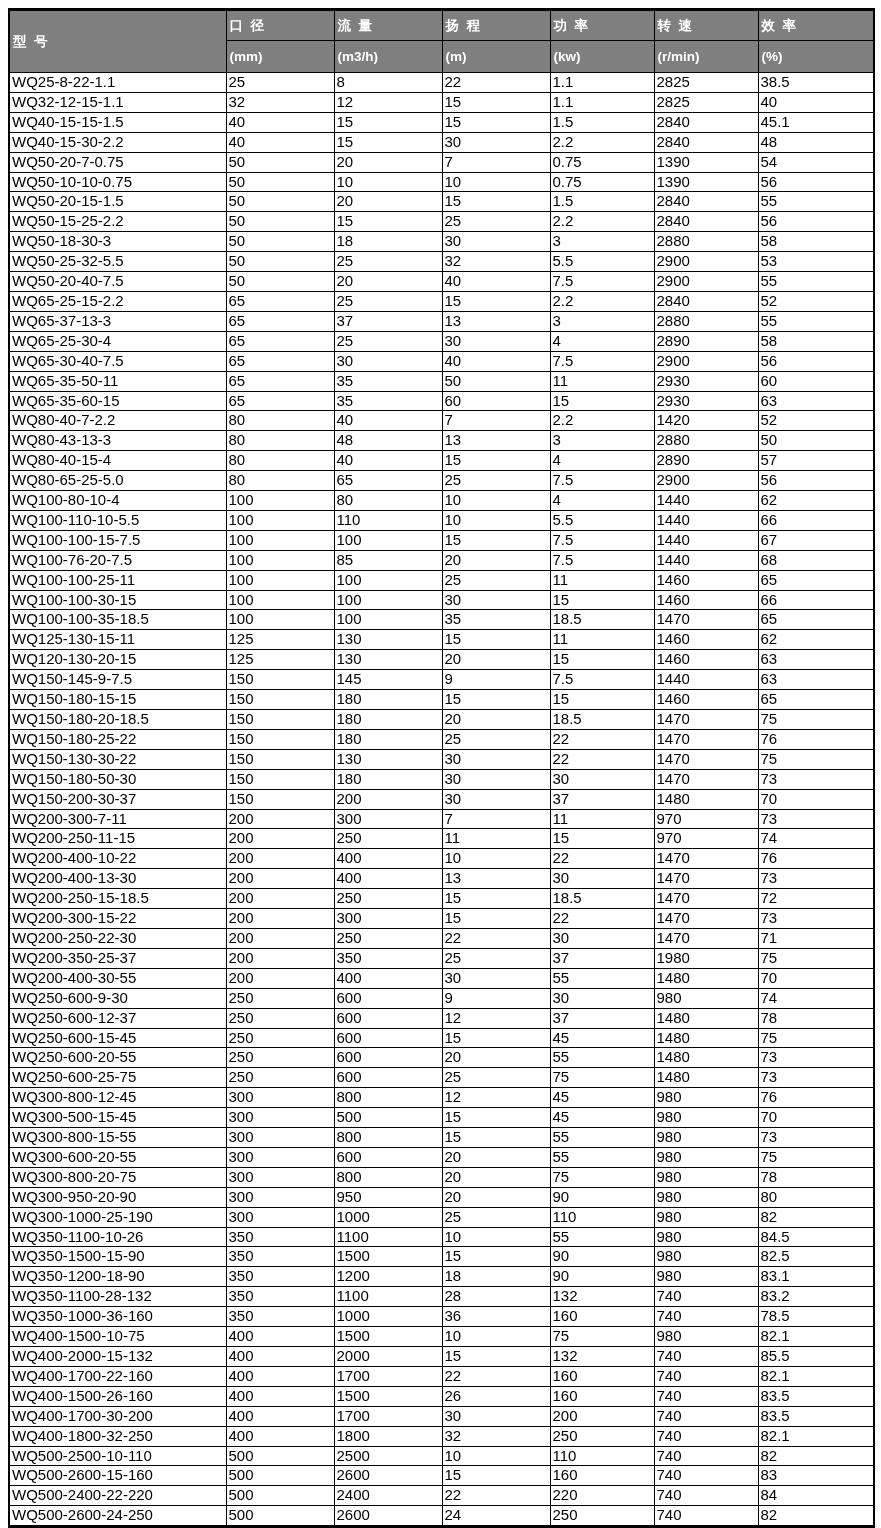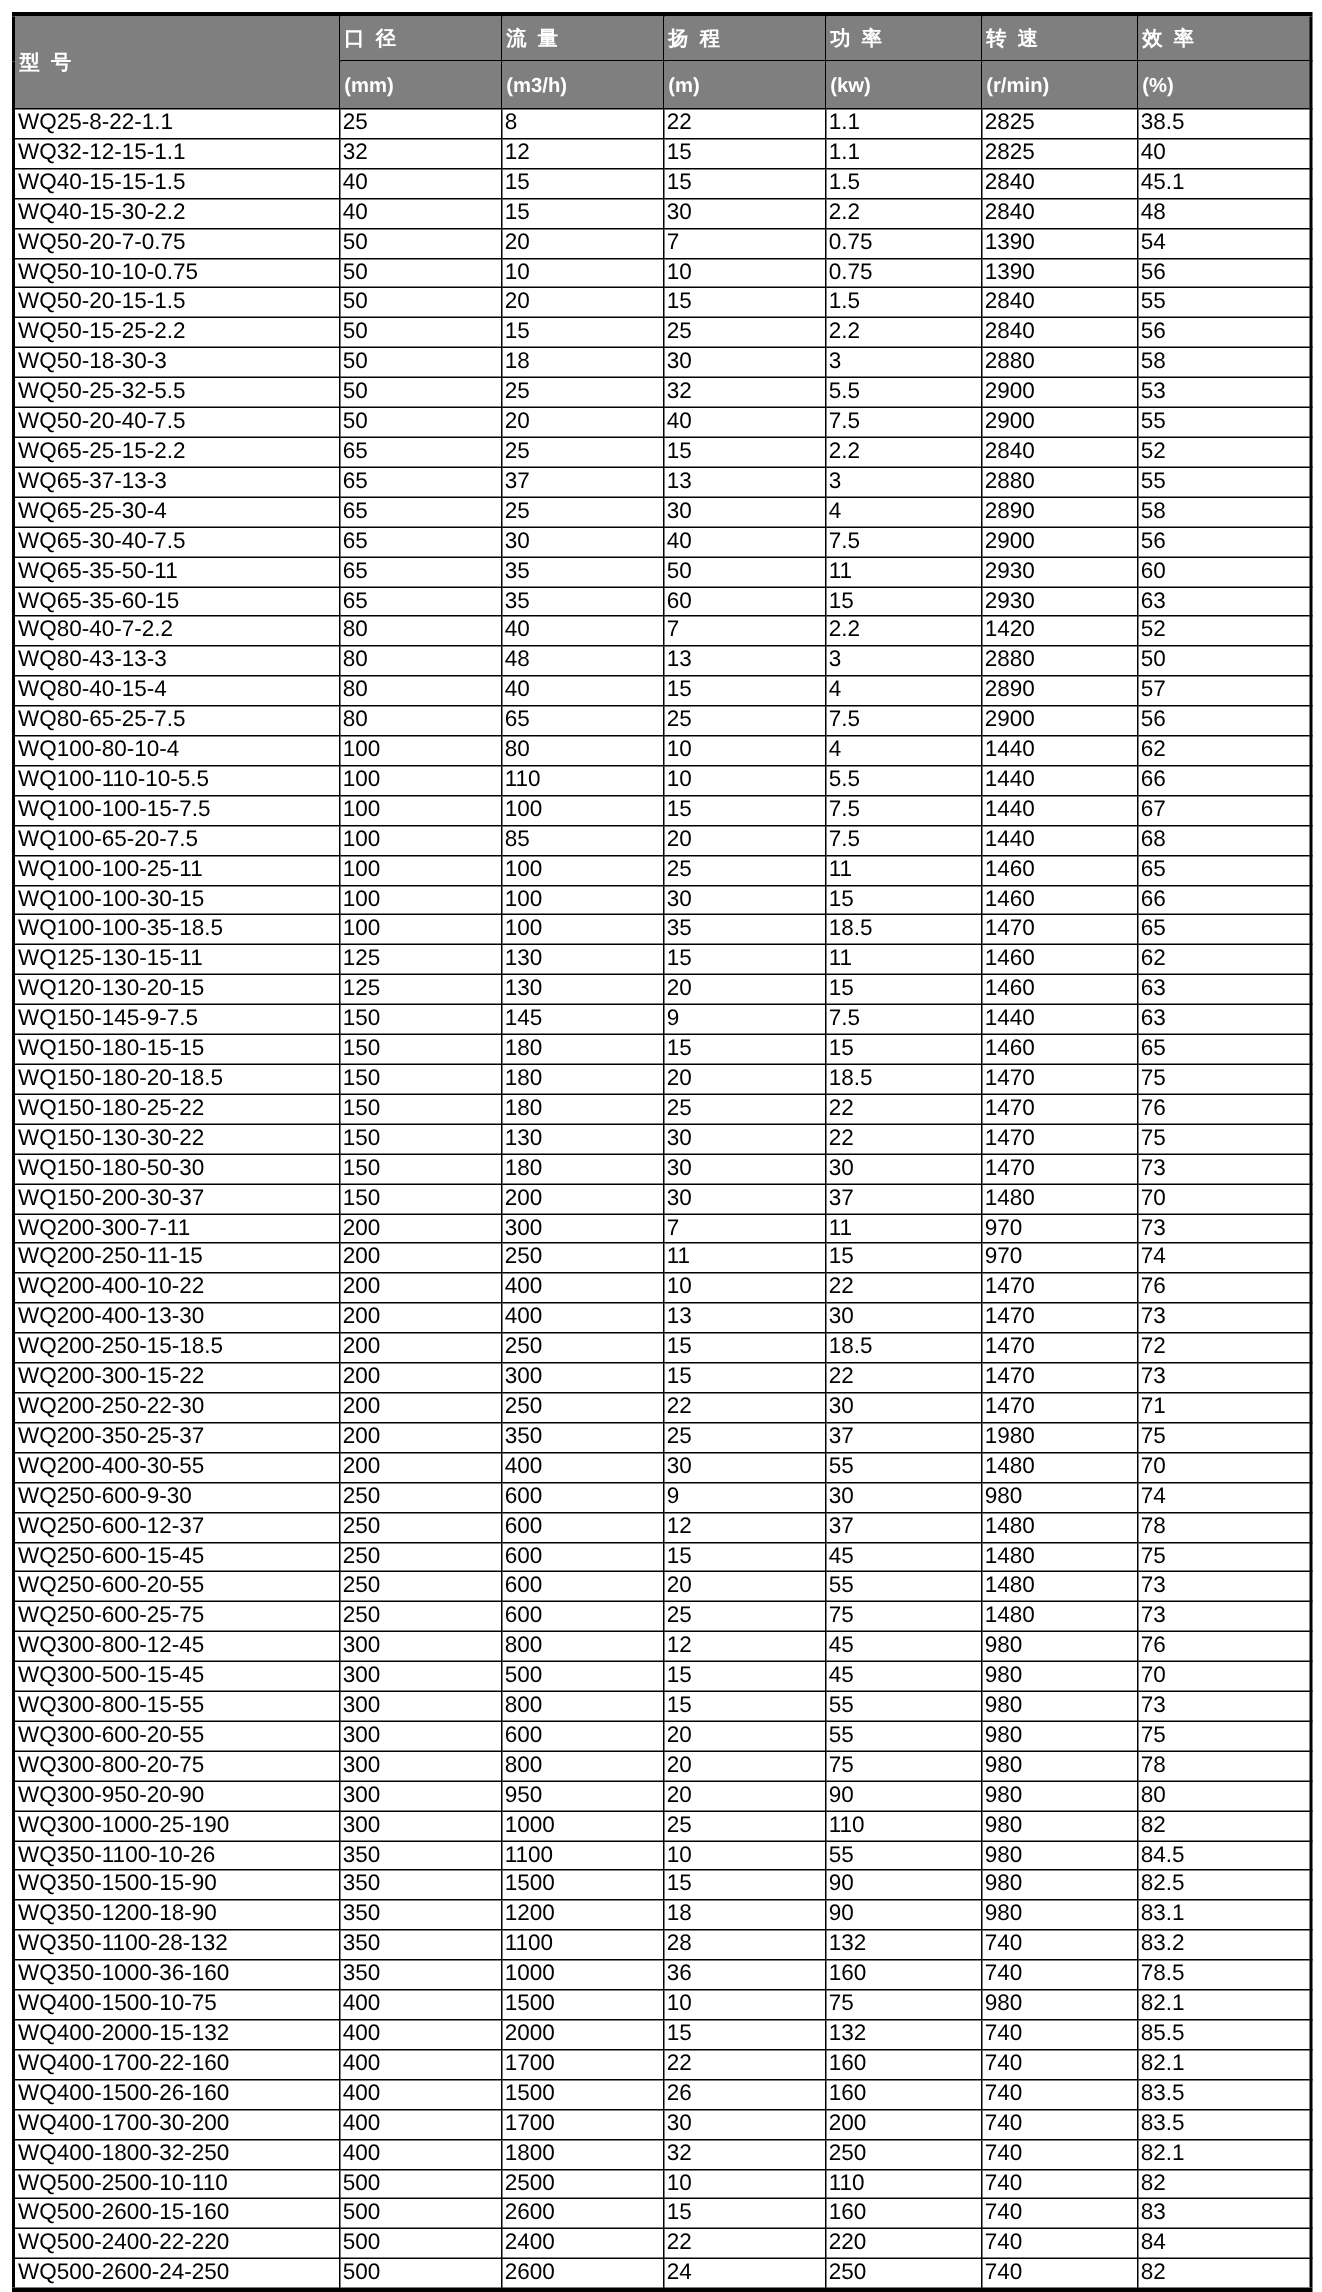--- a/index.html
+++ b/index.html
@@ -268,21 +268,21 @@
         <tr>
           <td>WQ80-40-15-4</td>
           <td>80</td>
           <td>40</td>
           <td>15</td>
           <td>4</td>
           <td>2890</td>
           <td>57</td>
         </tr>
         <tr>
-          <td>WQ80-65-25-7.5</td>
+          <td>WQ80-65-25-5.0</td>
           <td>80</td>
           <td>65</td>
           <td>25</td>
           <td>7.5</td>
           <td>2900</td>
           <td>56</td>
         </tr>
         <tr>
           <td>WQ100-80-10-4</td>
           <td>100</td>
@@ -304,21 +304,21 @@
         <tr>
           <td>WQ100-100-15-7.5</td>
           <td>100</td>
           <td>100</td>
           <td>15</td>
           <td>7.5</td>
           <td>1440</td>
           <td>67</td>
         </tr>
         <tr>
-          <td>WQ100-65-20-7.5</td>
+          <td>WQ100-76-20-7.5</td>
           <td>100</td>
           <td>85</td>
           <td>20</td>
           <td>7.5</td>
           <td>1440</td>
           <td>68</td>
         </tr>
         <tr>
           <td>WQ100-100-25-11</td>
           <td>100</td>

